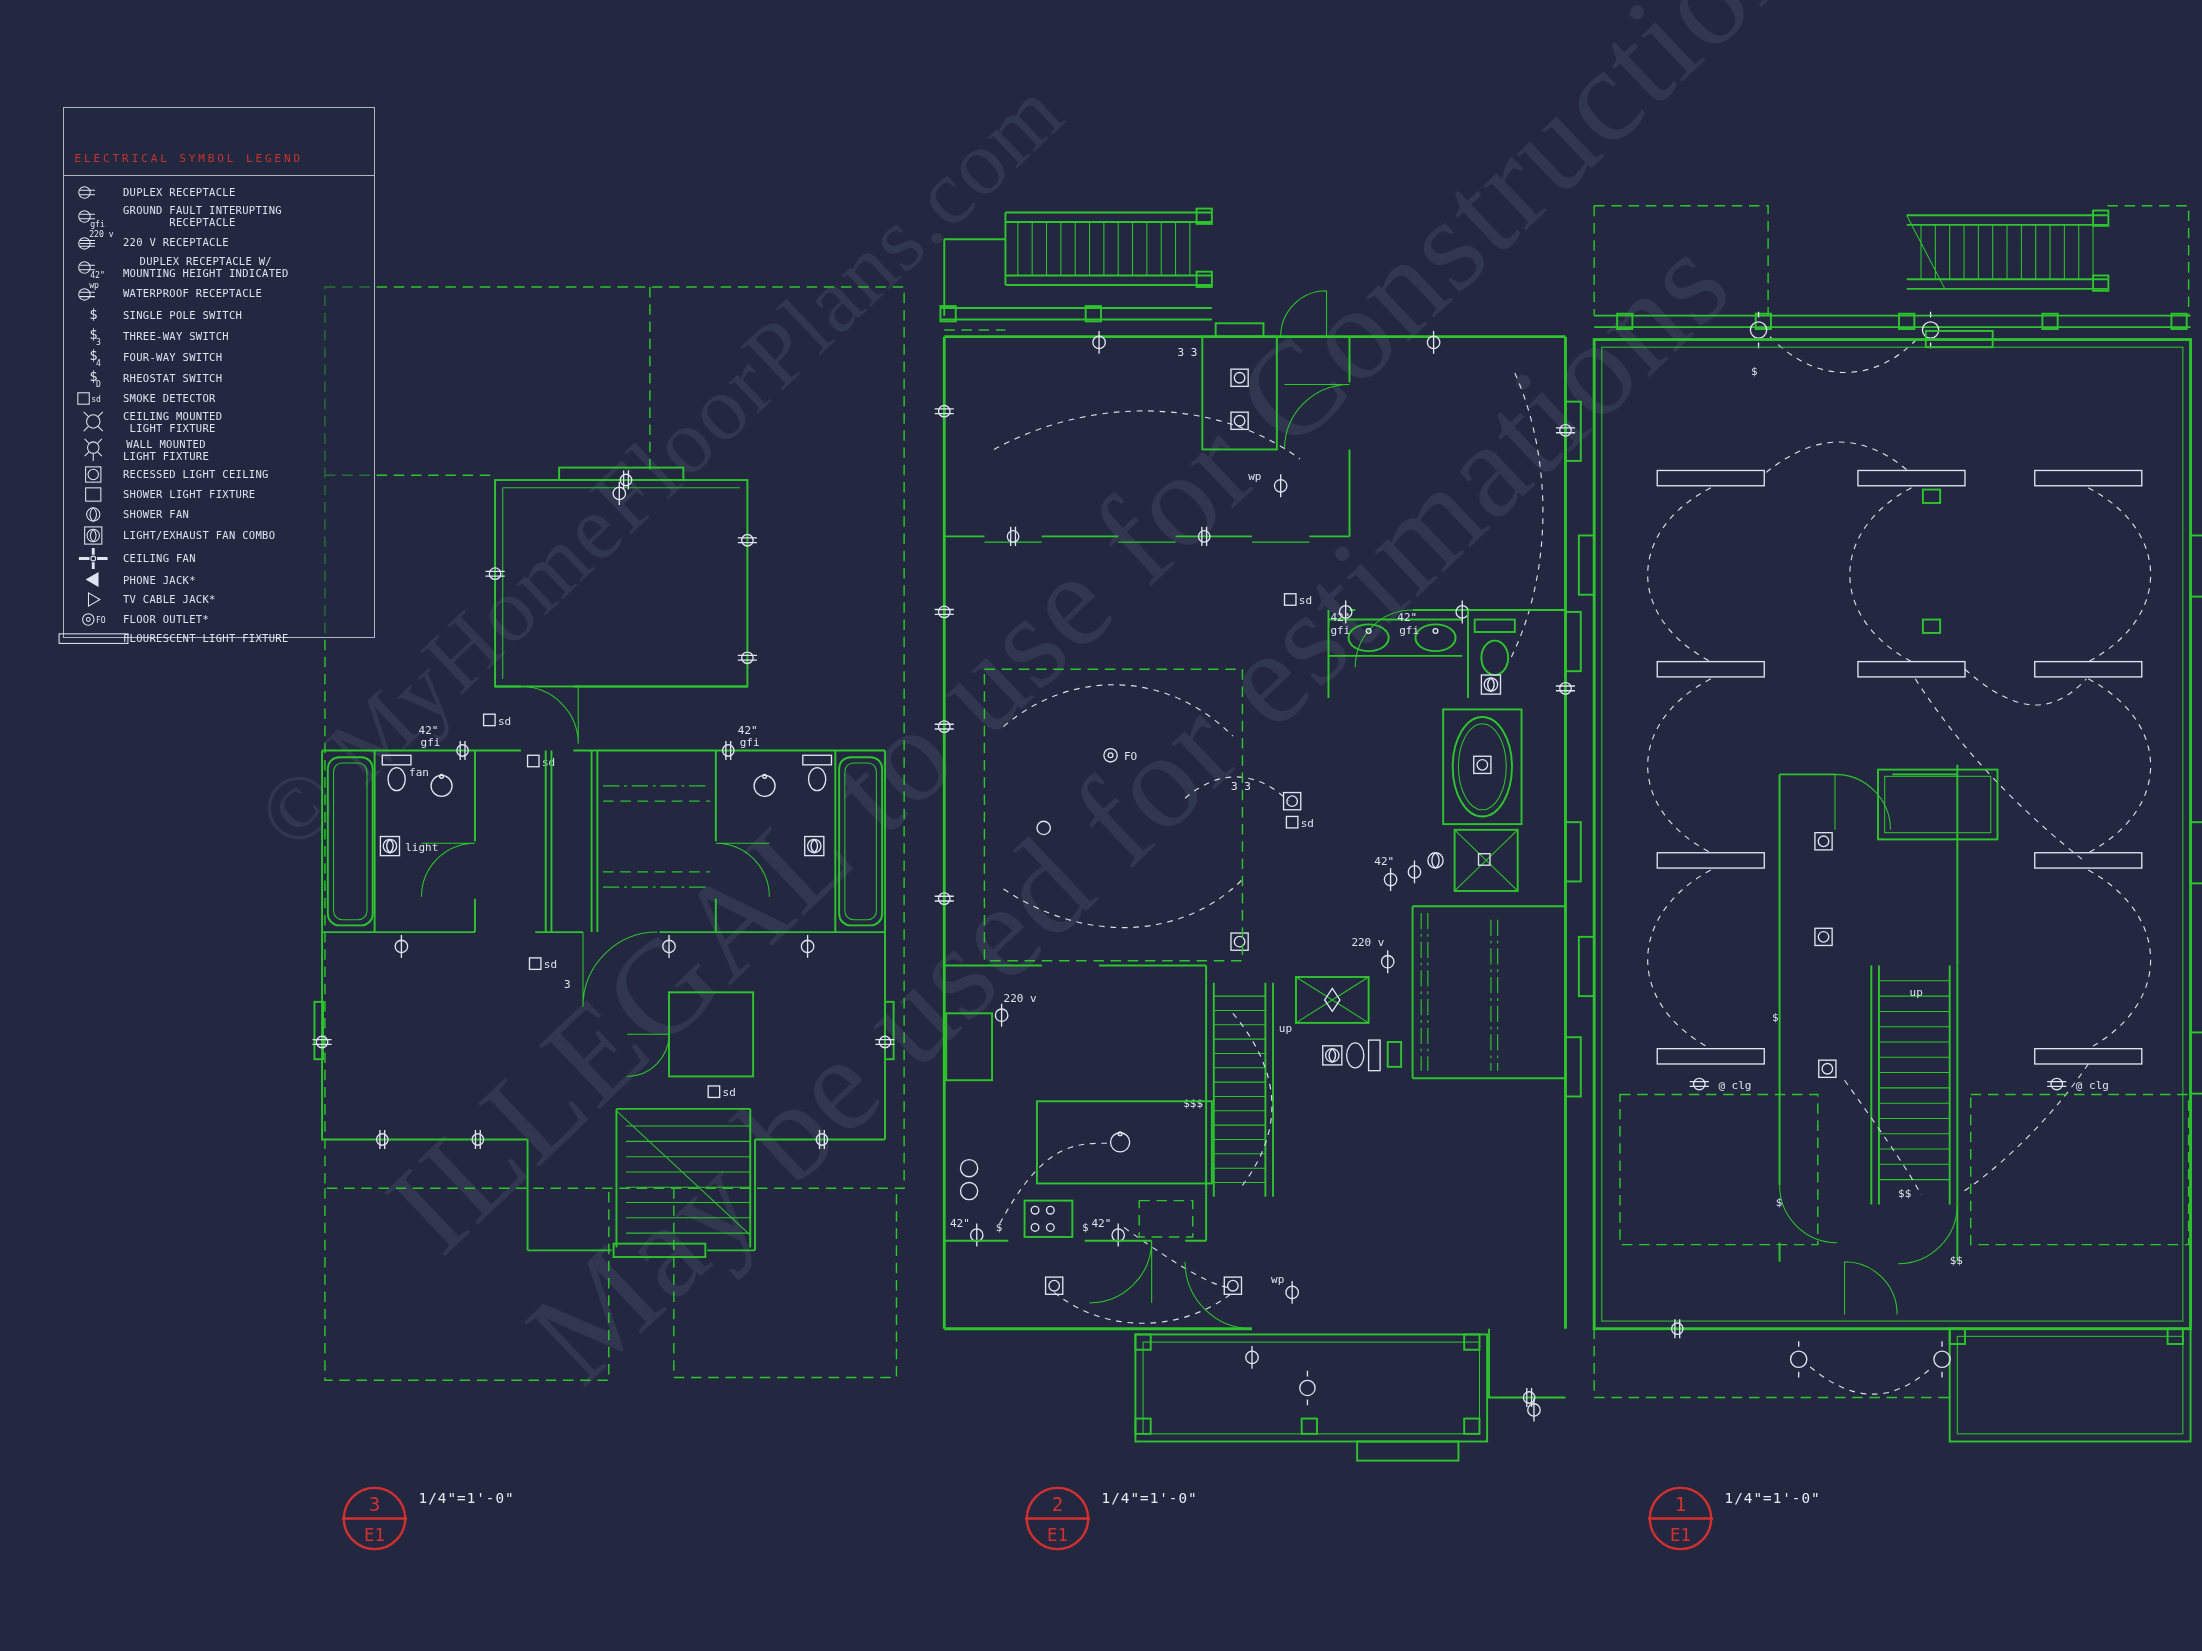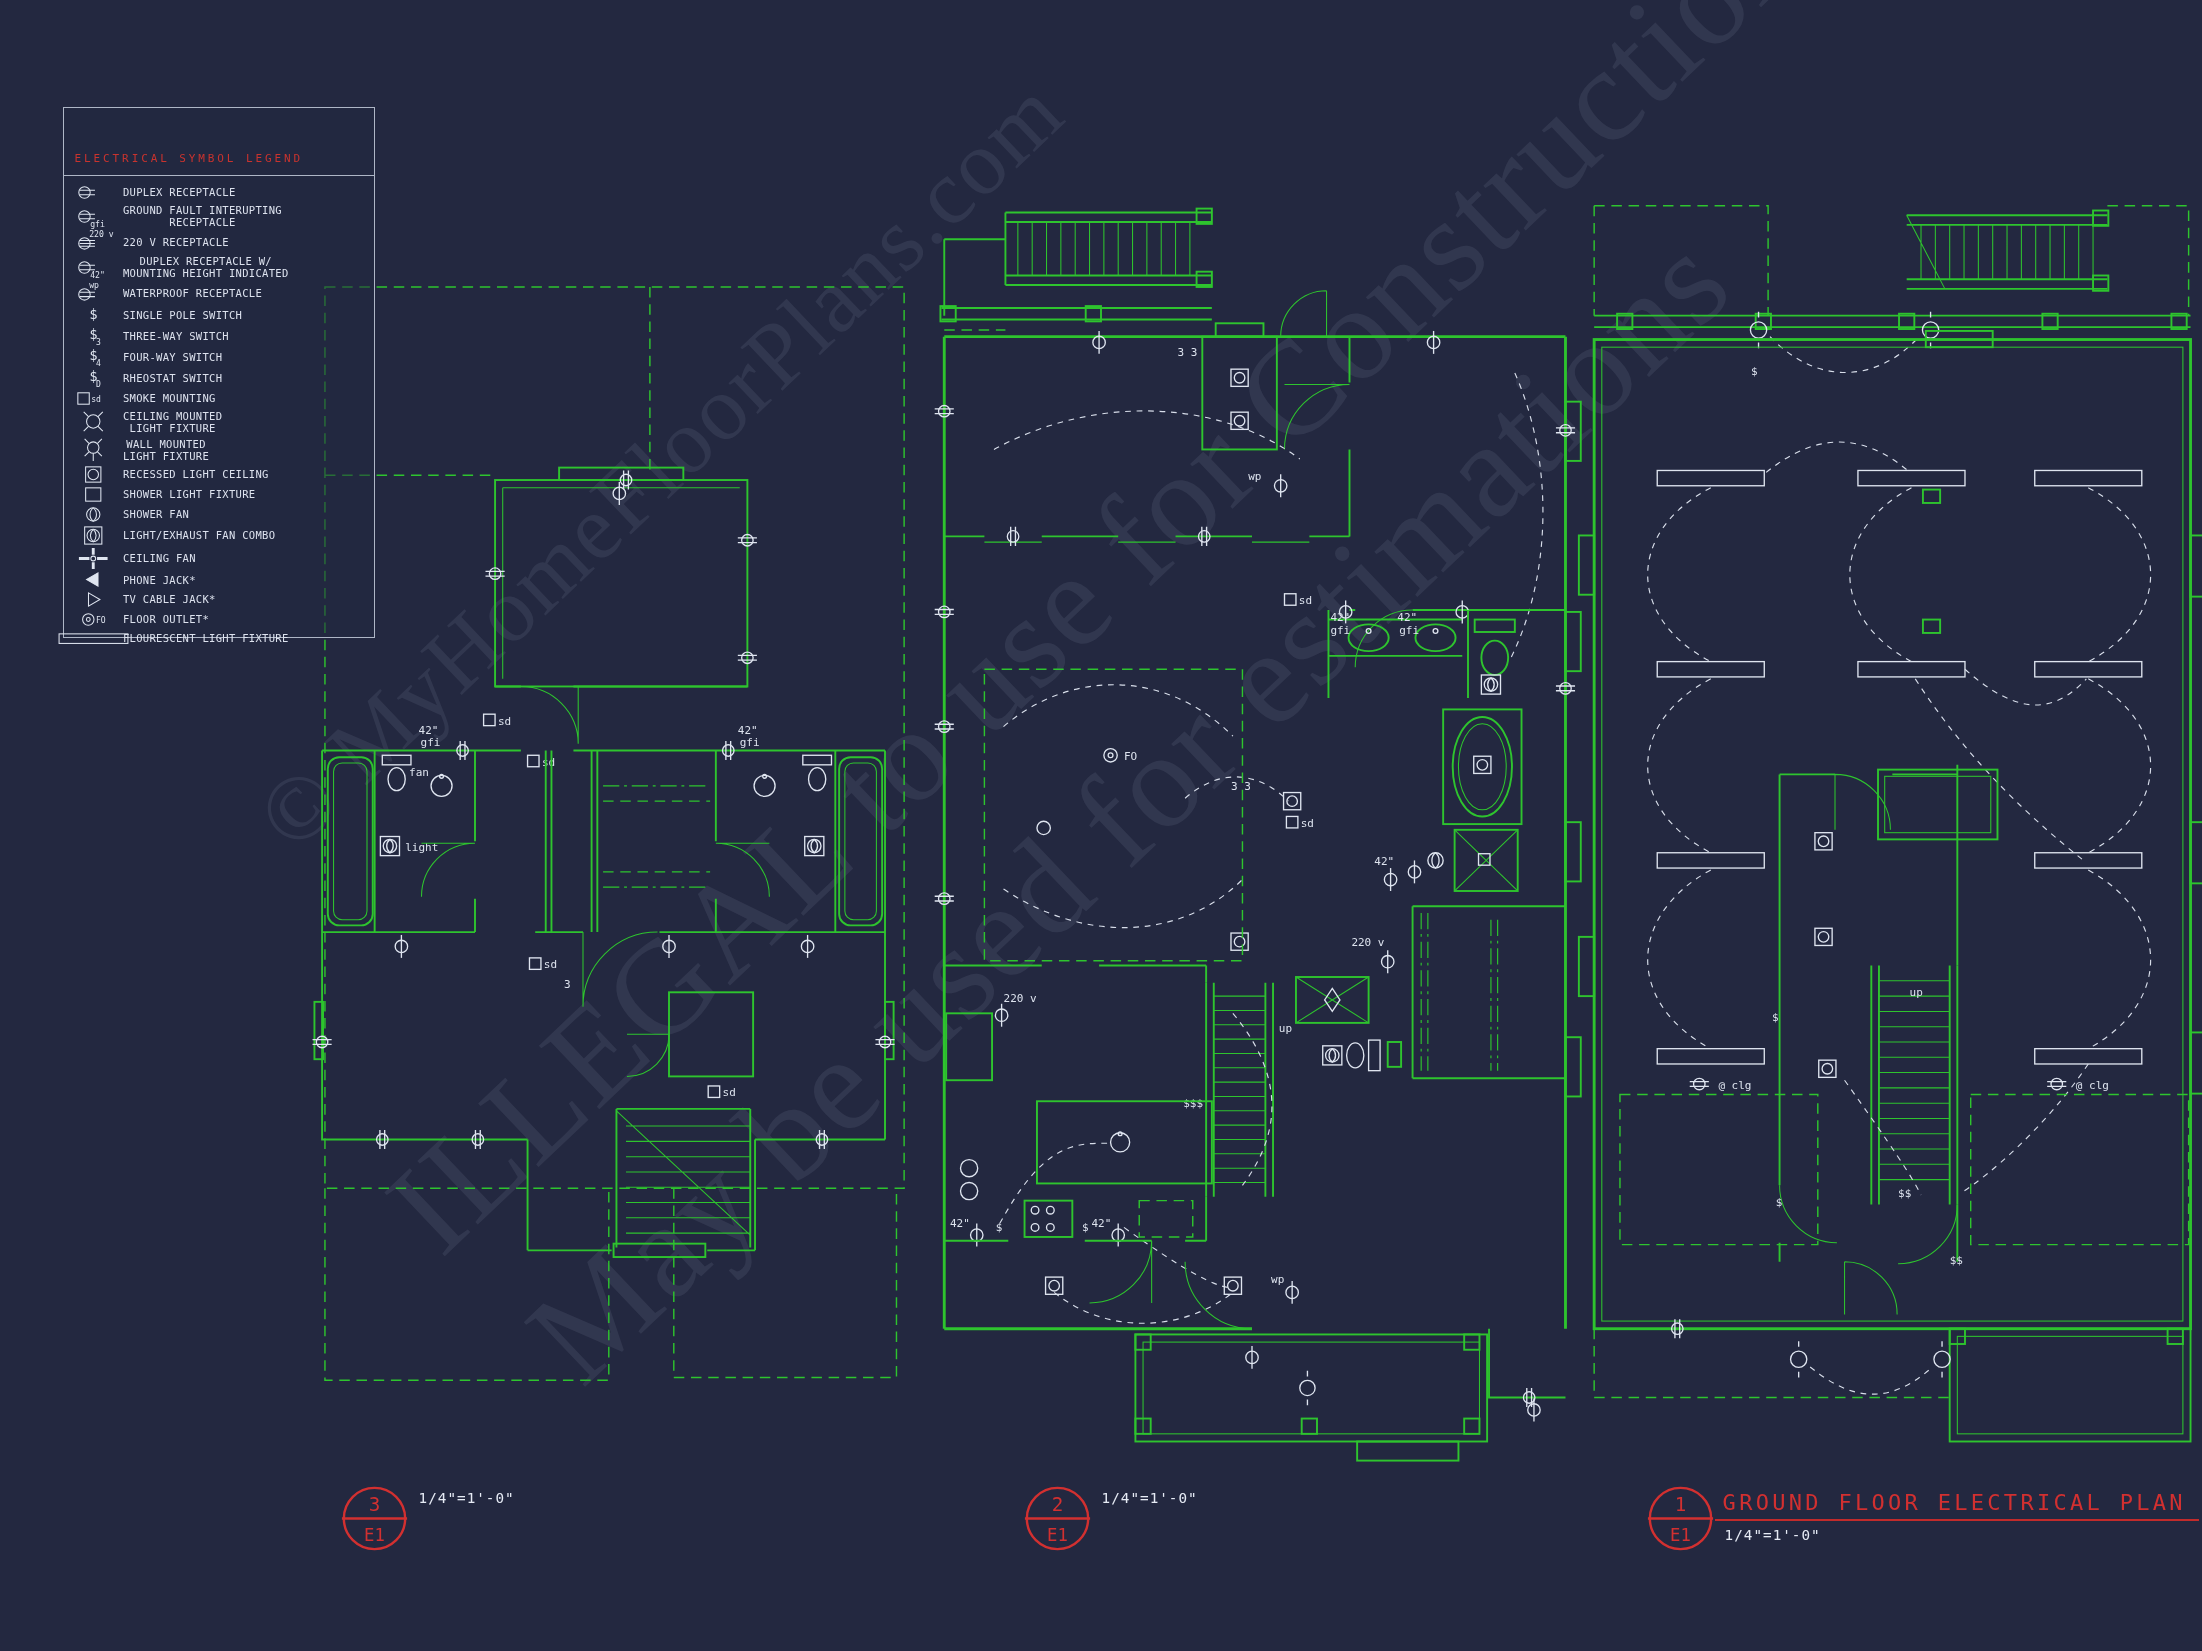--- a/index.html
+++ b/index.html
@@ -547,21 +547,21 @@
         </span>
         <span class="llab">RHEOSTAT SWITCH</span>
       </div>
     <div class="lrow">
         <span class="lsym">
           <svg width="42" height="19" viewBox="-18 -10 44 20">
             <rect x="-13" y="-6" width="12" height="12"></rect>
             <text x="1" y="4">sd</text>
           </svg>
         </span>
-        <span class="llab">SMOKE MOUNTING</span>
+        <span class="llab">SMOKE DETECTOR</span>
       </div>
     <div class="lrow tall">
         <span class="lsym">
           <svg width="32.5" height="25" viewBox="-17 -13 34 26">
             <circle r="7"></circle>
             <path d="M-10,-10 L-5,-5 M10,-10 L5,-5 M-10,10 L-5,5 M10,10 L5,5"></path>
           </svg>
         </span>
         <span class="llab">CEILING MOUNTED
 LIGHT FIXTURE</span>
@@ -683,17 +683,16 @@
 </div>
 
 <div class="pt" style="left:1646px;top:1484px;">
   <svg class="badge" width="69" height="69" viewBox="0 0 72 72">
     <circle cx="36" cy="36" r="32" stroke="#d23030" stroke-width="2.5" fill="none"></circle>
     <line x1="2" y1="36" x2="70" y2="36" stroke="#d23030" stroke-width="2.5"></line>
     <text x="36" y="28" text-anchor="middle" font-size="20">1</text>
     <text x="36" y="59" text-anchor="middle" font-size="18">E1</text>
   </svg>
   <div>
-    <div class="tt">GROUND FLOOR ELECTRICAL PLAN</div>
     <div class="sc">1/4"=1'-0"</div>
   </div>
 </div>
 
 
 </body></html>

